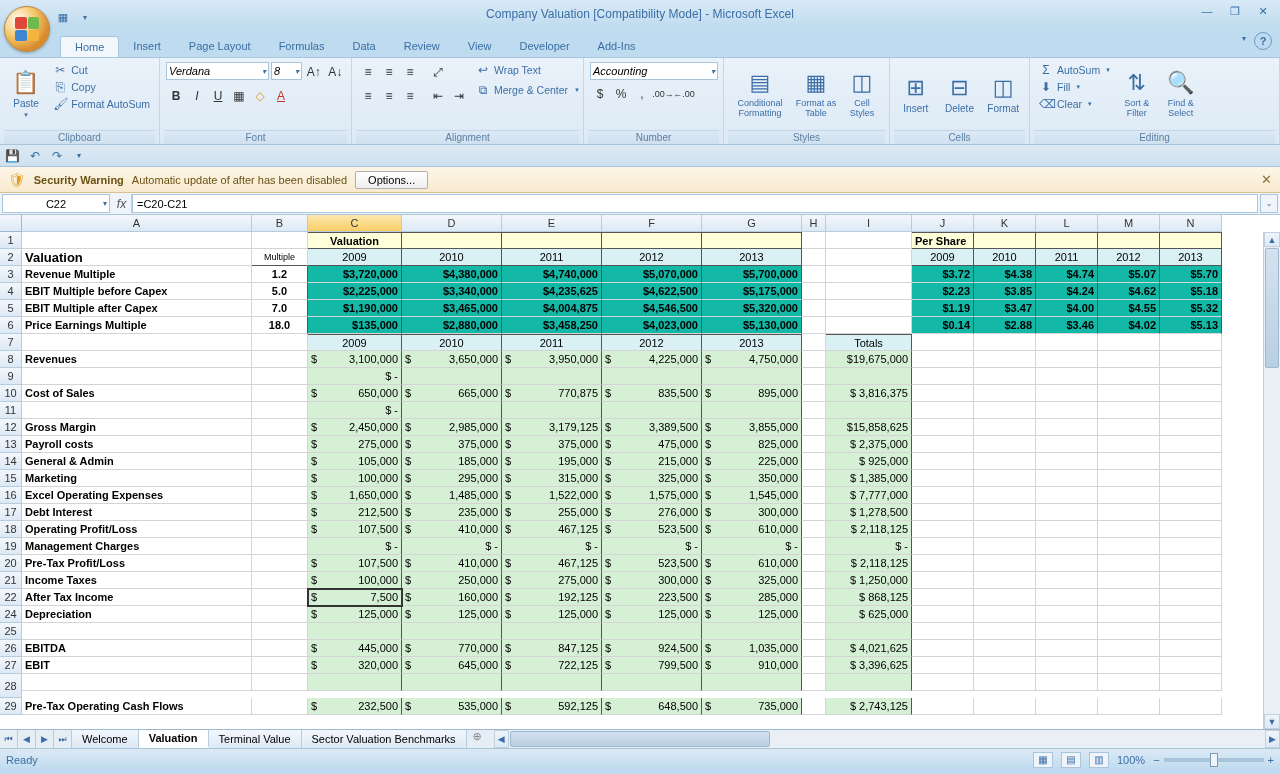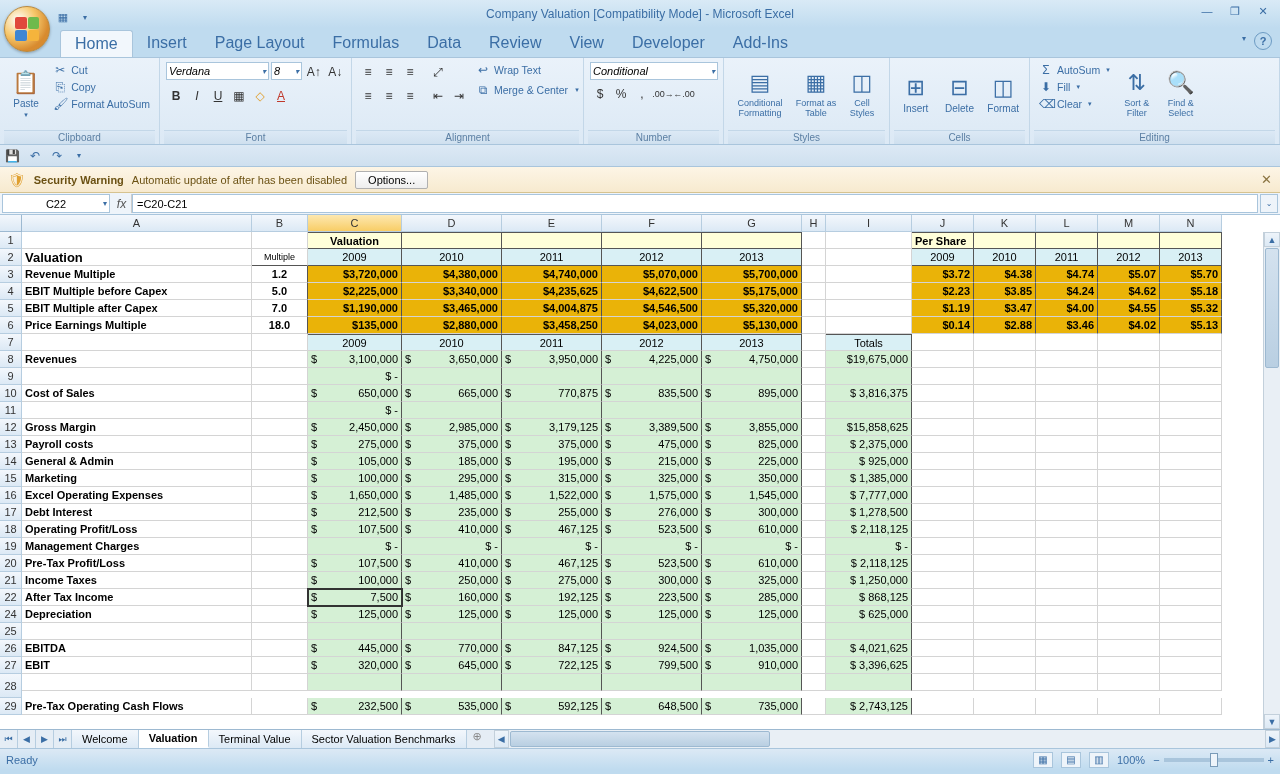--- a/index.html
+++ b/index.html
@@ -11,21 +11,21 @@
 .titlebar .winbtns { position: absolute; right: 6px; top: 4px; display: flex; gap: 6px; }
 .titlebar .winbtns span { width: 22px; height: 14px; display:inline-flex; align-items:center; justify-content:center; color:#3b6ea5; font-size:11px; cursor:pointer;}
 
 
 .tabrow { height: 29px; position: relative; display: flex; align-items: flex-end; padding-left: 60px; }
 .officebtn { position: absolute; left: 4px; top: -22px; width: 46px; height: 46px; border-radius: 50%; background: radial-gradient(circle at 30% 30%, #fff, #f6c76a 40%, #d88b2f 70%); border: 1px solid #b88940; box-shadow: 0 1px 3px rgba(0,0,0,0.3); z-index:10; display:flex; align-items:center; justify-content:center;}
 .officebtn .quad { width:24px; height:24px; display:grid; grid-template:1fr 1fr/1fr 1fr; gap:1px;}
 .officebtn .quad span{border-radius:2px;}
 .qat { position:absolute; left:54px; top:-20px; display:flex; gap:4px; align-items:center;}
 .qat span{width:18px; height:18px; display:inline-flex; align-items:center; justify-content:center; color:#3b6ea5;}
-.tab { padding: 4px 14px 4px; color: #3b6ea5; font-size: 16px; cursor: pointer; }
+.tab { padding: 4px 14px 4px; color: #3b6ea5; font-size: 11px; cursor: pointer; }
 .tab.active { background: #f2f7fc; border: 1px solid #a9c5dc; border-bottom: none; border-radius: 3px 3px 0 0; color: #3b6ea5; font-weight:500;}
 .help { position:absolute; right:8px; top:4px; color:#3b6ea5; width:18px; height:18px; border:1px solid #6d9bc3; border-radius:50%; display:flex; align-items:center; justify-content:center; font-weight:bold; font-size:11px;}
 
 
 .ribbon { height: 88px; background: linear-gradient(#eaf2fa,#dce9f5); border-top: 1px solid #a9c5dc; border-bottom: 1px solid #a9c5dc; display: flex; }
 .group { border-right: 1px solid #c3d7e8; display: flex; flex-direction: column; padding: 2px 4px 0; }
 .group-body { flex: 1; display: flex; align-items: flex-start; gap: 4px; padding:2px 2px;}
 .group-label { text-align: center; font-size: 10px; color: #5b7fa3; padding: 1px 0; background:linear-gradient(#dce9f5,#cfe0ef); border-top:1px solid #c3d7e8;}
 .bigbtn { display:flex; flex-direction:column; align-items:center; justify-content:center; width:44px; height:64px; font-size:10px; color:#3b6ea5; text-align:center; gap:2px; cursor:pointer;}
 .bigbtn .ico{font-size:22px;}
@@ -62,21 +62,21 @@
 .colhdr, .rowhdr { background: linear-gradient(#f3f7fc,#dce9f5); border-right:1px solid #b6cde0; border-bottom:1px solid #b6cde0; text-align:center; color:#333; display:flex; align-items:center; justify-content:center; position:relative;}
 .colhdr.active { background: linear-gradient(#fde8b0,#f8cd66); }
 .corner { background:linear-gradient(#f3f7fc,#dce9f5); border-right:1px solid #9db9d1; border-bottom:1px solid #9db9d1;}
 .rowhdr{justify-content:center;}
 .cell { border-right:1px solid #d4d4d4; border-bottom:1px solid #d4d4d4; padding:0 3px; display:flex; align-items:center; overflow:hidden; white-space:nowrap;}
 .cell.r{justify-content:flex-end;}
 .cell.c{justify-content:center;}
 .cell.lightyellow{background:#ffffd9;}
 .cell.lightblue{background:#d9f0f5;}
 .cell.lightgreen{background:#d5f0d5;}
-.cell.cream{background:#eab308;}
+.cell.cream{background:#14b8a6;}
 .cell.bold{font-weight:bold;}
 .cell.verdana{font-family:Verdana,sans-serif;}
 .cell.bblack{border-bottom:1px solid #555;}
 .cell.btop{border-top:1px solid #555;}
 .cell.brblack{border-right:1px solid #555;}
 .cell.activecell{outline:2px solid #333; outline-offset:-1px; z-index:2;}
 .cell.dollar{display:flex; justify-content:space-between;}
 .cell.dollar::before{content:"$"; margin-right:4px;}
 .scrollbarV{position:absolute; right:0; top:17px; bottom:0; width:17px; background:#e9eff5; border-left:1px solid #c3d0db;}
 .scrollbarV .thumb{position:absolute; top:16px; left:1px; right:1px; height:120px; background:linear-gradient(#d4e2ef,#b9cfe2); border:1px solid #9db9d1; border-radius:2px;}
@@ -231,21 +231,21 @@
             <span style="font-size:7px; margin-left:3px;">▾</span>
           </div>
       </div>
     </div>
     <div class="group-label">Alignment</div>
   </div>
 
   <div class="group" style="width:140px;">
     <div class="group-body" style="flex-direction:column; gap:4px; align-items:stretch;">
       <div class="combo" style="width:128px;">
-          <span>Conditional</span>
+          <span>Accounting</span>
           <span class="dd">▾</span>
         </div>
       <div class="btnrow">
         <div class="tbtn">$</div>
         <div class="tbtn">%</div>
         <div class="tbtn">,</div>
         <div class="tbtn" style="font-size:9px;">.00→</div>
         <div class="tbtn" style="font-size:9px;">←.00</div>
       </div>
     </div>

